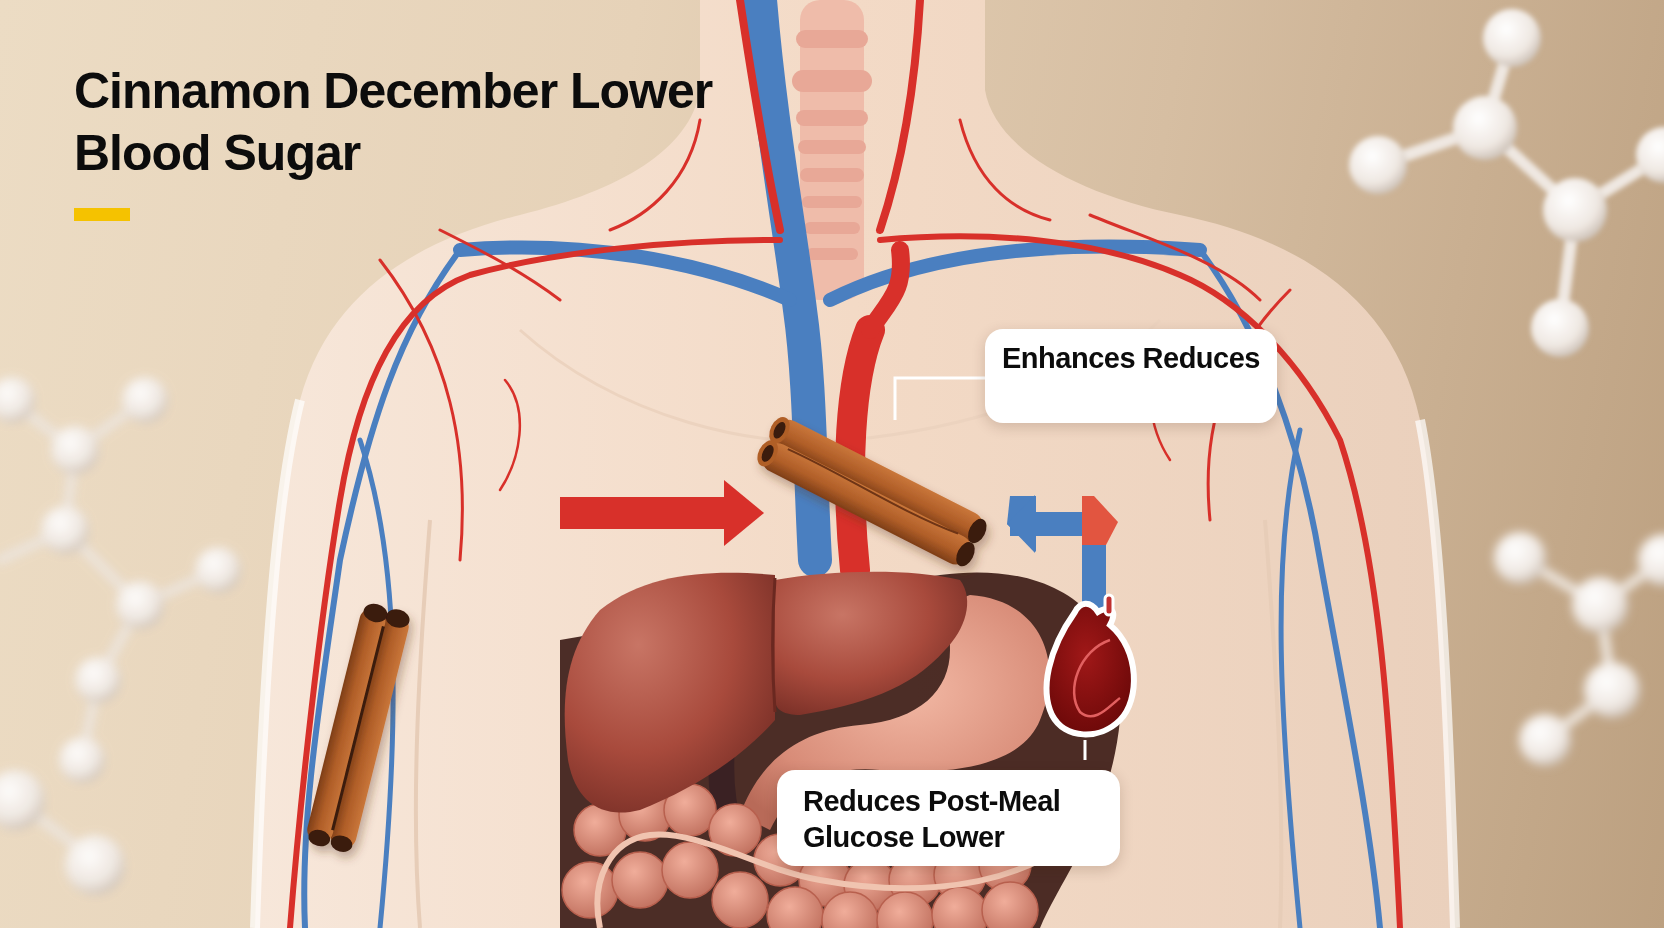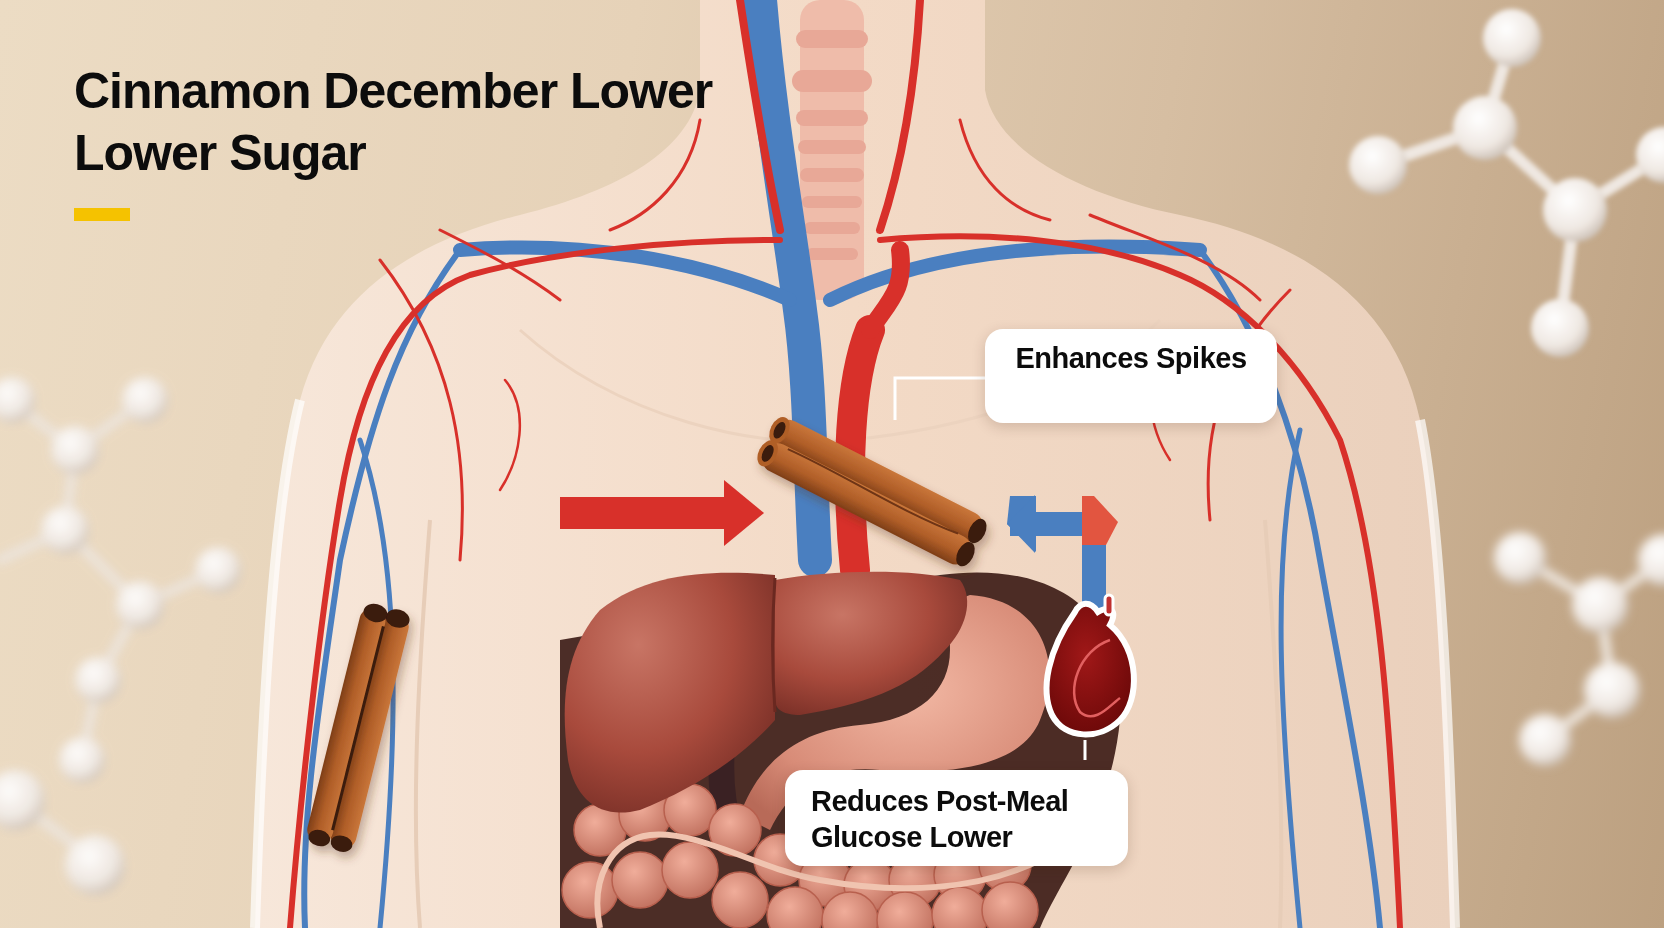--- a/index.html
+++ b/index.html
@@ -37,21 +37,20 @@
     .callout span { display: block; }
     .callout-insulin {
       left: 985px; top: 329px; width: 292px; height: 94px;
       text-align: center; font-size: 29px; line-height: 36px; padding-top: 11px;
       letter-spacing: -0.5px;
     }
     .callout-glucose {
       left: 777px; top: 770px; width: 343px; height: 96px;
       text-align: left; font-size: 29px; line-height: 36px; padding: 13px 0 0 26px;
       letter-spacing: -0.5px;
-      margin-left: 8px;
     }
   </style>
 </head>
 <body>
 
 <div class="scene">
   <svg width="1664" height="928" viewBox="0 0 1664 928" xmlns="http://www.w3.org/2000/svg">
     <defs>
       <radialGradient id="ball" cx="40%" cy="35%" r="65%">
         <stop offset="0%" stop-color="#ffffff"></stop>
@@ -283,24 +282,24 @@
         <ellipse cx="236" cy="-11" rx="8" ry="11" fill="#3a1a0a"></ellipse>
         <ellipse cx="236" cy="12" rx="8" ry="11" fill="#3a1a0a"></ellipse>
         <path d="M15 1 L225 1" stroke="#3a1a0a" stroke-width="3"></path>
       </g>
     </g>
   </svg>
 </div>
 
 <div class="title-block">
   <span class="title-line">Cinnamon December Lower</span>
-  <span class="title-line">Lower Sugar</span>
+  <span class="title-line">Blood Sugar</span>
   <div class="title-underline"></div>
 </div>
 
 <div class="callout callout-insulin">
-  <span>Enhances Spikes</span>
+  <span>Enhances Reduces</span>
 </div>
 
 <div class="callout callout-glucose">
   <span>Reduces Post-Meal</span>
   <span>Glucose Lower</span>
 </div>
 
 </body></html>

